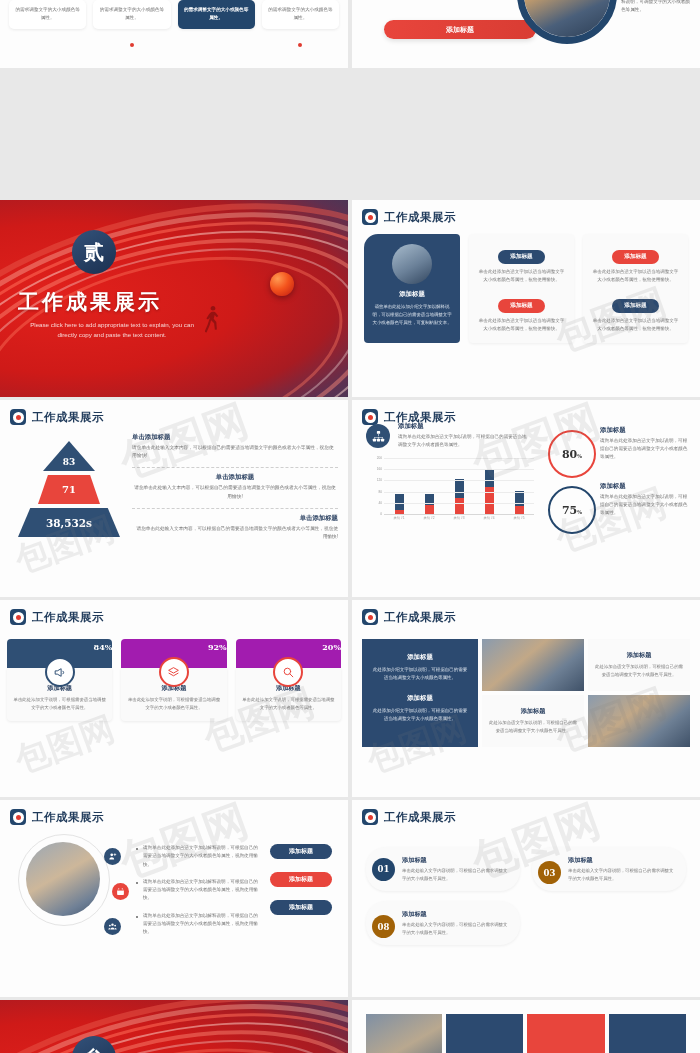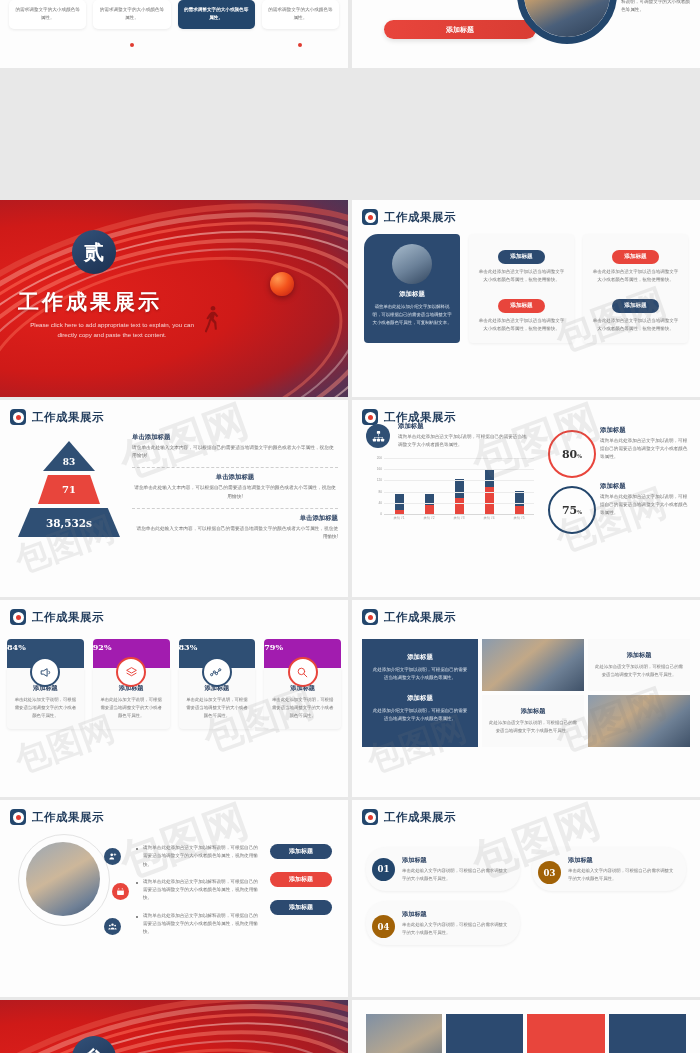--- a/index.html
+++ b/index.html
@@ -177,21 +177,21 @@
   .donut .v sub{font-size:5px;vertical-align:baseline;}
   .ch-side{position:absolute;left:248px;width:90px;}
   .ch-side.s1{top:26px;} .ch-side.s2{top:82px;}
   .ch-side h4{margin:0 0 2px;font-size:6.4px;color:#2b4161;
     font-family:"DejaVu Serif",serif;font-weight:bold;}
   .ch-side p{margin:0;font-size:4.6px;color:#6f6f6f;line-height:1.75;}
 
   
   .pcards{display:flex;gap:9px;padding:14px 7px 0;}
   .pcard{flex:1;position:relative;}
-  .pcard .top{height:26px;border-radius:4px 4px 0 0;display:flex;justify-content:flex-start;
+  .pcard .top{height:26px;border-radius:4px 4px 0 0;display:flex;justify-content:flex-end;
     padding-top:3px;color:#fff;font-size:8px;font-weight:bold;font-family:"DejaVu Serif",serif;}
   .pcard .top.navy{background:#2f4f74;} .pcard .top.red{background:#a21caf;}
   .pcard .circ{position:absolute;left:50%;top:18px;transform:translateX(-50%);
     width:26px;height:26px;border-radius:50%;background:#fff;border:2.5px solid #2f4f74;
     display:flex;align-items:center;justify-content:center;z-index:2;}
   .pcard .circ.red{border-color:#e8453c;}
   .pcard .low{background:#fafafa;border-radius:0 0 4px 4px;padding:16px 6px 9px;text-align:center;
     box-shadow:0 1px 3px rgba(0,0,0,.07);}
   .pcard .low h5{margin:0 0 3px;font-size:6.2px;color:#2b4161;
     font-family:"DejaVu Serif",serif;font-weight:bold;}
@@ -516,40 +516,22 @@
               <path d="M12 3l9 5-9 5-9-5 9-5z"></path>
               <path d="M3 13l9 5 9-5"></path>
             </svg>
         </div>
         <div class="low">
           <h5>添加标题</h5>
           <p>单击此处添加文字说明，可根据需要适当地调整文字的大小或者颜色等属性。</p>
         </div>
       </div>
       <div class="pcard">
-        <div class="top navy">
-            <span>83%</span>
-          </div>
-        <div class="circ">
-          <svg width="13" height="13" viewBox="0 0 24 24" fill="none" stroke="#2f4f74" stroke-width="1.8">
-              <path d="M3 16l5-5 4 3 6-7"></path>
-              <circle cx="3" cy="16" r="2" fill="#fff"></circle>
-              <circle cx="8" cy="11" r="2" fill="#fff"></circle>
-              <circle cx="12" cy="14" r="2" fill="#fff"></circle>
-              <circle cx="18" cy="7" r="2" fill="#fff"></circle>
-            </svg>
-        </div>
-        <div class="low">
-          <h5>添加标题</h5>
-          <p>单击此处添加文字说明，可根据需要适当地调整文字的大小或者颜色等属性。</p>
-        </div>
-      </div>
-      <div class="pcard">
         <div class="top red">
-            <span>79%</span>
+            <span>20%</span>
           </div>
         <div class="circ red">
           <svg width="13" height="13" viewBox="0 0 24 24" fill="none" stroke="#e8453c" stroke-width="1.8" stroke-linecap="round">
               <circle cx="10" cy="10" r="6"></circle>
               <path d="M14.5 14.5L20 20"></path>
             </svg>
         </div>
         <div class="low">
           <h5>添加标题</h5>
           <p>单击此处添加文字说明，可根据需要适当地调整文字的大小或者颜色等属性。</p>
@@ -673,21 +655,21 @@
           </div>
       </div>
       <div class="numbox">
         <div class="bub red">03</div>
         <div>
             <h5>添加标题</h5>
             <p>单击此处输入文字内容说明，可根据自己的需求调整文字的大小或颜色等属性。</p>
           </div>
       </div>
       <div class="numbox">
-        <div class="bub red">04</div>
+        <div class="bub red">08</div>
         <div>
             <h5>添加标题</h5>
             <p>单击此处输入文字内容说明，可根据自己的需求调整文字的大小或颜色等属性。</p>
           </div>
       </div>
     </div>
   </div>
 
   <div class="slide cover clip-bot">
     <svg class="arcs" viewBox="0 0 348 178" preserveAspectRatio="none">

